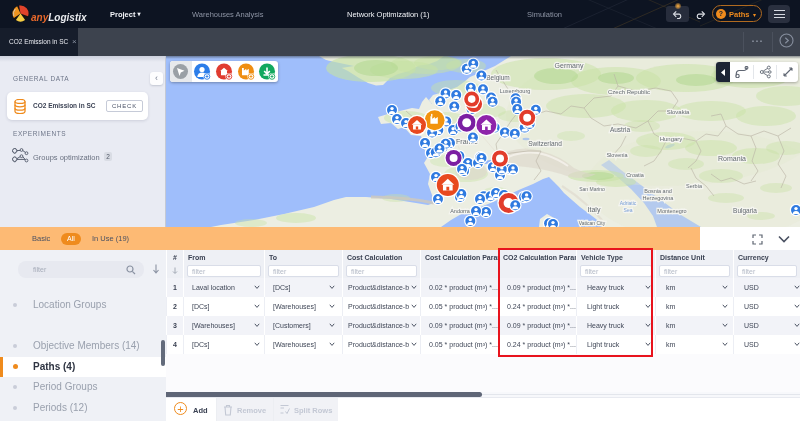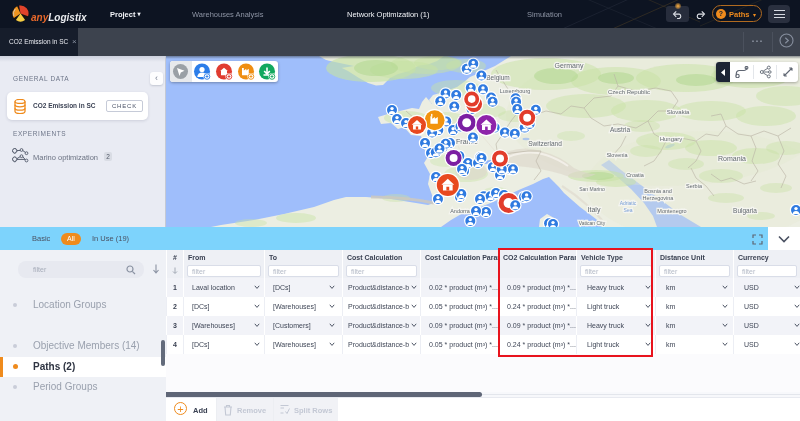--- a/index.html
+++ b/index.html
@@ -12,21 +12,21 @@
 
 #tabbar{position:absolute;left:0;top:28px;width:800px;height:28px;background:#3d434e;}
 #tabbar .activetab{position:absolute;left:0;top:0;width:78px;height:28px;background:#161d2b;color:#e8eaf0;font-size:6.5px;line-height:28px;padding-left:9px;}
 
 #sidebar{position:absolute;left:0;top:56px;width:165px;height:171px;background:#e9ebf3;}
 .sechead{font-size:6.5px;color:#6e7689;letter-spacing:.6px;}
 #card{position:absolute;left:7px;top:36px;width:141px;height:28px;background:#fff;border-radius:5px;box-shadow:0 1px 3px rgba(40,50,80,.15);}
 #checkbtn{position:absolute;right:5px;top:8px;border:1px solid #c6cbd8;border-radius:2px;font-size:6px;color:#4a5266;padding:2px 5px;letter-spacing:.8px;background:#fff;}
 
 #bottom{position:absolute;left:0;top:227px;width:800px;height:194px;background:#fff;}
-#tabstrip{position:absolute;left:0;top:0;width:768px;height:23px;background:#7dd3fc;}
+#tabstrip{position:absolute;left:0;top:0;width:700px;height:23px;background:#fdba74;}
 #leftpanel{position:absolute;left:0;top:23px;width:166px;height:171px;background:#eff1f6;}
 .litem{position:absolute;left:0;width:166px;height:20px;font-size:10px;color:#9aa1ae;line-height:20px;}
 .litem .dot{position:absolute;left:13px;top:8px;width:4px;height:4px;border-radius:50%;background:#c9cdd8;}
 .litem span{position:absolute;left:33px;}
 
 #tablearea{position:absolute;left:166px;top:23px;width:634px;height:171px;background:#f7f8fb;}
 .th{position:absolute;top:0;height:14px;font-size:7px;font-weight:bold;color:#3a4152;background:#eef0f5;line-height:15px;overflow:hidden;white-space:nowrap;}
 .fcell{position:absolute;top:14px;height:14px;background:#eef0f5;}
 .finput{position:absolute;left:3px;top:1px;right:3px;height:12px;background:#fff;border:1px solid #d9dde8;border-radius:2px;font-size:7px;color:#b3b9c6;line-height:11px;padding-left:4px;overflow:hidden;}
 .row{position:absolute;left:0;width:634px;height:19px;}
@@ -109,21 +109,21 @@
     <g stroke="#5c6373" stroke-width="1" fill="none">
       <rect x="0.7" y="0.7" width="4" height="4" rx="1" transform="rotate(45 2.7 2.7)"></rect>
       <rect x="0.7" y="9.2" width="4" height="4" rx="1" transform="rotate(45 2.7 11.2)"></rect>
       <circle cx="9.5" cy="2" r="1.4"></circle>
       <circle cx="14.5" cy="5.2" r="1.4"></circle>
       <circle cx="9.5" cy="8.2" r="1.4"></circle>
       <circle cx="14.5" cy="12.5" r="1.4"></circle>
       <path d="M4.5 2.5 H8 M4.7 10.8 L8.3 8.6 M4.7 11.4 H13 M10.8 2.6 L13.4 4.4 M10.8 8.7 L13.3 11.7"></path>
     </g>
   </svg>
-  <div class="abs" style="left:33px;top:97px;font-size:7.5px;color:#6b7282;">Marino optimization</div>
+  <div class="abs" style="left:33px;top:97px;font-size:7.5px;color:#6b7282;">Groups optimization</div>
   <div class="abs" style="left:104px;top:96px;width:8px;height:9px;background:#d9dce4;border-radius:2px;font-size:6.5px;color:#555c6b;text-align:center;line-height:9px;">2</div>
 </div>
 <div id="mapwrap" class="abs" style="left:165px;top:56px;width:635px;height:171px;overflow:hidden;background:#9fbefb;border-left:1px solid #c4c9d4;">
     <svg width="635" height="171" viewBox="0 0 635 171" style="display:block">
 <rect width="635" height="171" fill="#9fbefb"></rect>
 <path d="M153,0 L160,4 L170,9 L182,15 L193,22 L202,27 L210,29.5 L217,29 L224,22 L232,18 L243,15 L253,9.5 L262,8.5 L271,5 L278,0 Z" fill="#e9ecdd"></path>
       <path d="M150,2 L188,10 L150,16 Z" fill="#9fbefb"></path>
 <path d="M345,0 L337,5 L329,10 L320,14 L311,18 L304,21 L298,26 L291,31 L283,34 L274,37 L267,39 L263,44 L266,48 L260,41 L256,46 L253,53 L246,52 L238,54 L230,56 L222,58 L212,61 L215,68 L225,67 L232,73 L238,71 L245,79 L255,80 L257,87 L258,93 L263,99 L258,107 L264,118 L262,128 L266,139 L268,147 L262,149 L250,147 L225,143 L200,141 L180,141 L168,144 L148,151 L118,158 L88,164 L55,169 L45,171 L635,171 L635,0 Z" fill="#eceee2"></path>
 <path d="M285,164 L297,157 L312,152 L327,146 L342,139 L355,133 L367,128 L377,123 L383,121 L388,126 L393,131 L398,137 L406,144 L414,151 L422,157 L430,163 L438,171 L275,171 Z" fill="#9fbefb"></path>
 <path d="M435,109 L450,120 L465,133 L478,147 L487,160 L491,171 L535,171 L515,159 L495,144 L475,129 L455,114 L443,104 Z" fill="#9fbefb"></path>
@@ -805,25 +805,29 @@
         <div class="dot"></div>
         <span>Location Groups</span>
       </div>
   <div class="litem" style="top:86px;">
         <div class="dot"></div>
         <span>Objective Members (14)</span>
       </div>
   <div class="litem" style="top:106.5px;background:#fff;color:#2e3442;font-weight:bold;">
     <div class="abs" style="left:0;top:0;width:3px;height:20px;background:#ef8b1d;"></div>
     <div class="dot" style="background:#ef8b1d;width:5px;height:5px;left:13px;top:7.5px;"></div>
-        <span>Paths (2)</span>
+        <span>Paths (4)</span>
       </div>
   <div class="litem" style="top:127px;">
         <div class="dot"></div>
         <span>Period Groups</span>
+      </div>
+  <div class="litem" style="top:147.5px;">
+        <div class="dot"></div>
+        <span>Periods (12)</span>
       </div>
   <div class="abs" style="left:161px;top:90px;width:4px;height:26px;background:#636b7b;border-radius:2px;"></div>
 </div>
     <div id="tablearea">
       <div class="th" style="left:0px;width:17px;padding-left:6px;border-left:1px solid #fff;">#</div>
       <div class="th" style="left:17px;width:81px;padding-left:4px;border-left:1px solid #fff;">From</div>
       <div class="th" style="left:98px;width:78px;padding-left:4px;border-left:1px solid #fff;">To</div>
       <div class="th" style="left:176px;width:78px;padding-left:4px;border-left:1px solid #fff;">Cost Calculation</div>
       <div class="th" style="left:254px;width:78px;padding-left:4px;border-left:1px solid #fff;">Cost Calculation Param</div>
       <div class="th" style="left:332px;width:78px;padding-left:4px;border-left:1px solid #fff;">CO2 Calculation Param</div>

